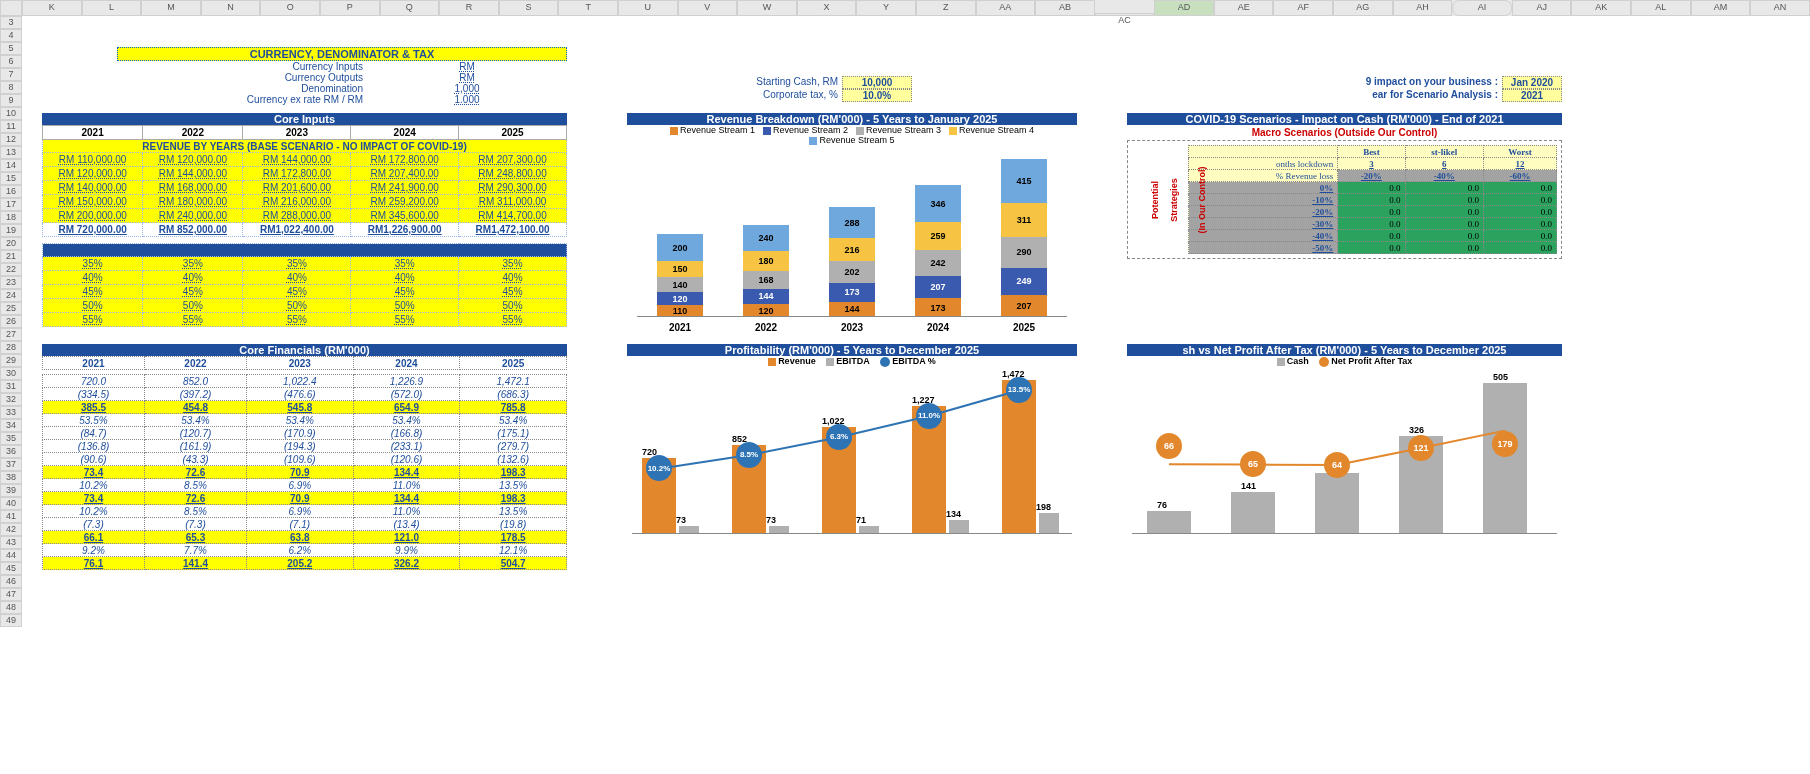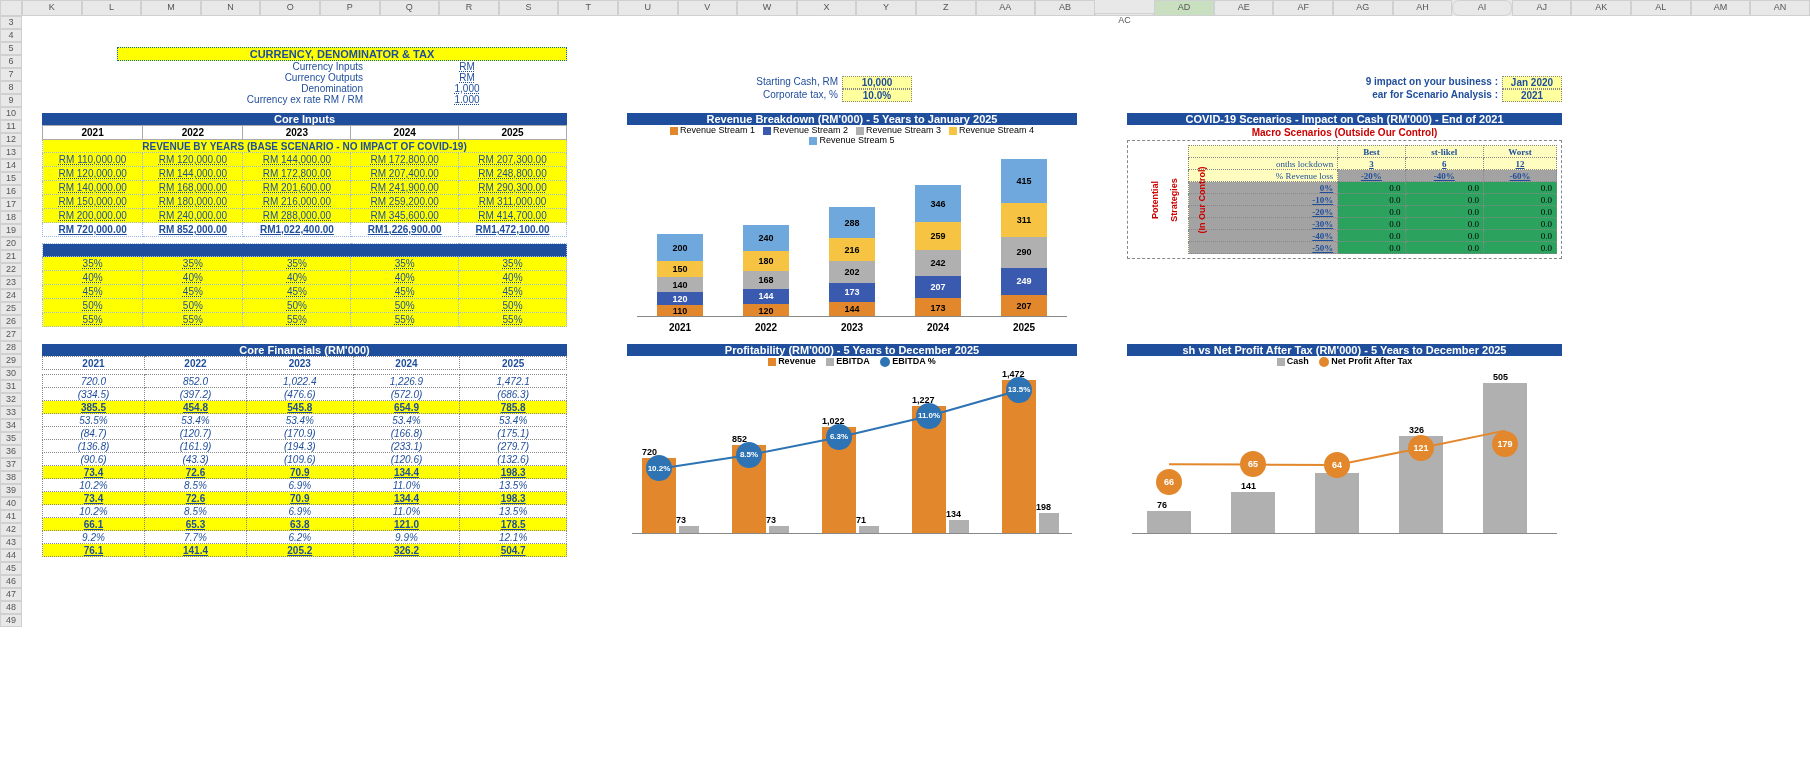--- a/index.html
+++ b/index.html
@@ -395,20 +395,27 @@
               <td>134.4</td>
               <td>198.3</td>
             </tr>
             <tr>
               <td>10.2%</td>
               <td>8.5%</td>
               <td>6.9%</td>
               <td>11.0%</td>
               <td>13.5%</td>
             </tr>
+            <tr>
+              <td>(7.3)</td>
+              <td>(7.3)</td>
+              <td>(7.1)</td>
+              <td>(13.4)</td>
+              <td>(19.8)</td>
+            </tr>
             <tr class="hl">
               <td>66.1</td>
               <td>65.3</td>
               <td>63.8</td>
               <td>121.0</td>
               <td>178.5</td>
             </tr>
             <tr>
               <td>9.2%</td>
               <td>7.7%</td>
@@ -589,21 +596,21 @@
           <div class="bar-lbl" style="left: 114px; bottom: 59.0482px;">141</div>
           <div class="bar" style="left: 188px; width: 44px; height: 61.1339px; background: rgb(176, 176, 176);"></div>
           <div class="bar-lbl" style="left: 198px; bottom: 78.1339px;">205</div>
           <div class="bar" style="left: 272px; width: 44px; height: 97.2179px; background: rgb(176, 176, 176);"></div>
           <div class="bar-lbl" style="left: 282px; bottom: 114.218px;">326</div>
           <div class="bar" style="left: 356px; width: 44px; height: 150.598px; background: rgb(176, 176, 176);"></div>
           <div class="bar-lbl" style="left: 366px; bottom: 167.598px;">505</div>
           <svg class="lines" width="435" height="167">
             <path d="M42 97.31785714285715 L126 97.61607142857144 L210 97.91428571428571 L294 80.91607142857143 L378 63.61964285714285 " stroke="#e3872c" stroke-width="2" fill="none"></path>
           </svg>
-          <div class="odot" style="left: 29px; top: 102px;">66</div>
+          <div class="odot" style="left: 29px; top: 66px;">66</div>
           <div class="odot" style="left: 113px; top: 84.6161px;">65</div>
           <div class="odot" style="left: 197px; top: 84.9143px;">64</div>
           <div class="odot" style="left: 281px; top: 67.9161px;">121</div>
           <div class="odot" style="left: 365px; top: 64px;">179</div>
           <div style="position: absolute; left: 5px; right: 5px; bottom: 16px; border-top: 1px solid rgb(136, 136, 136);"></div>
         </div>
     </div>
 
   </div>
 </div>

